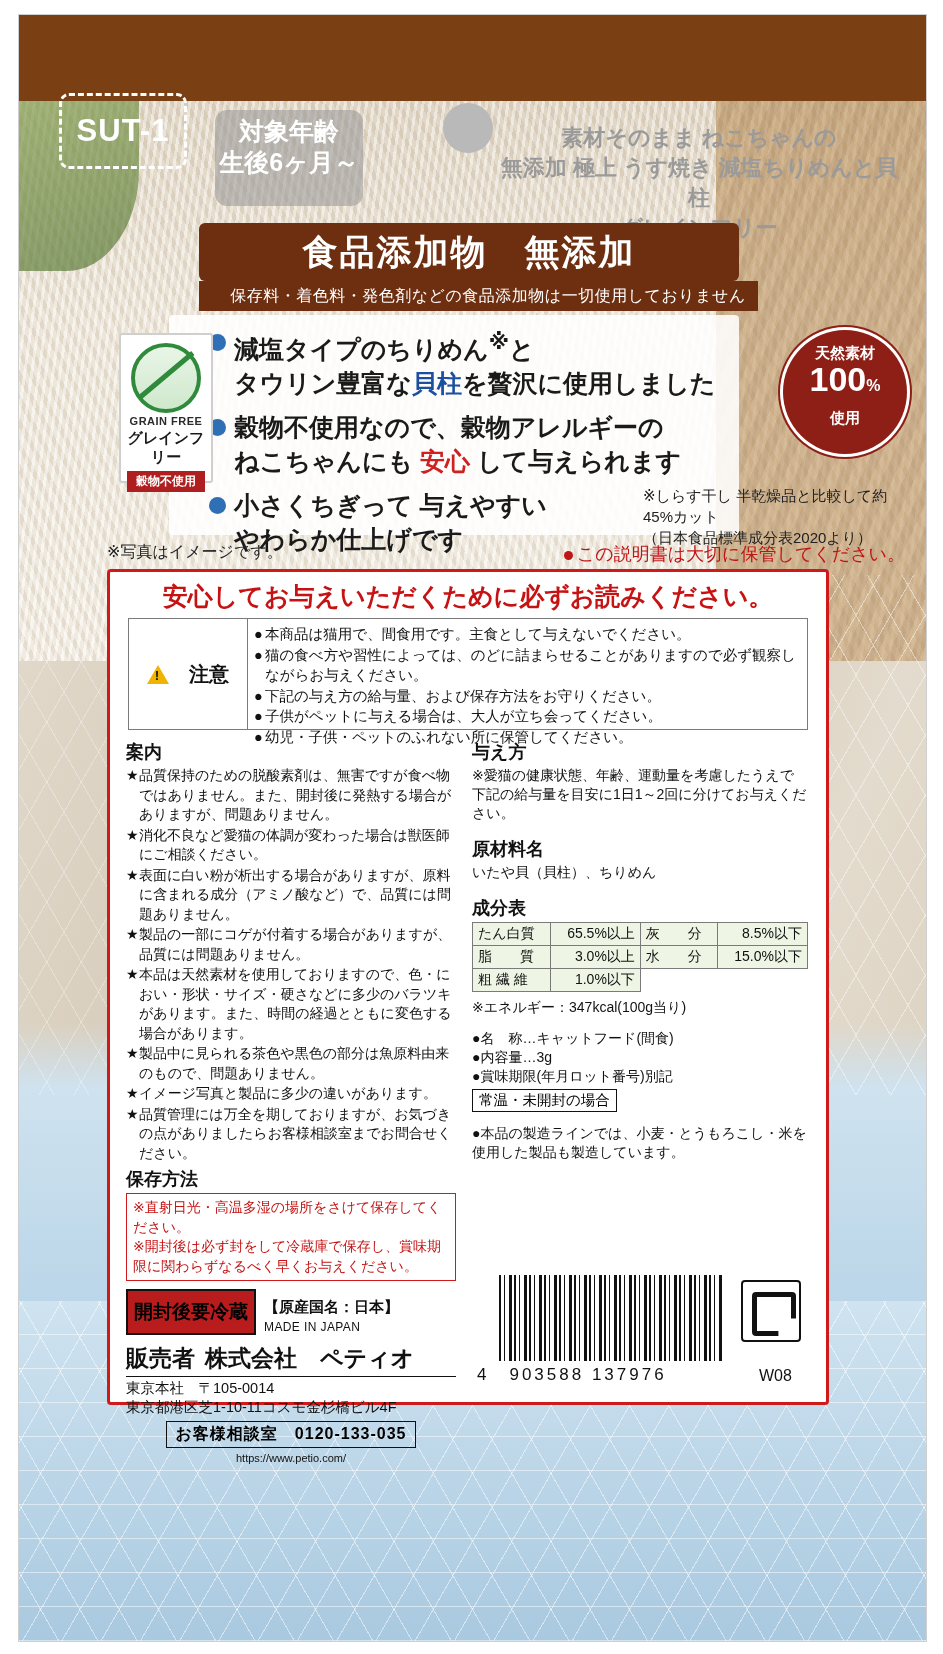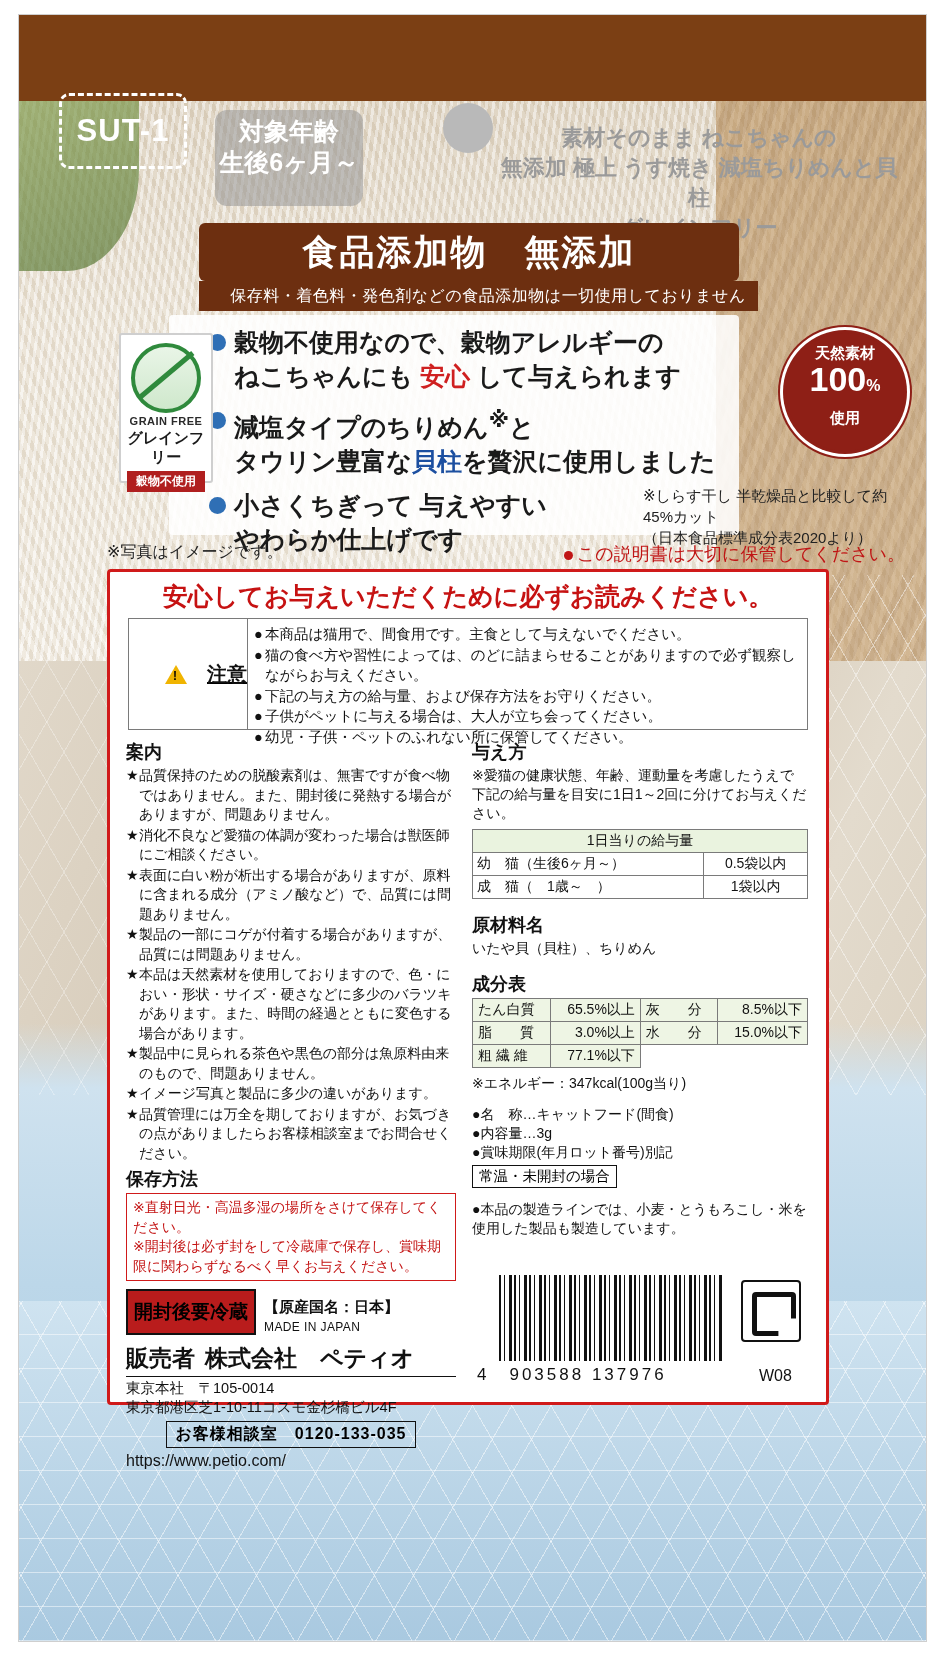--- a/index.html
+++ b/index.html
@@ -90,21 +90,21 @@
 
   .note-right{position:absolute;right:18px;top:470px;width:265px;font-size:15px;line-height:21px;color:#222;text-align:left;}
   .note-left{position:absolute;left:88px;top:527px;font-size:16px;color:#222;}
   .note-keep{position:absolute;right:21px;top:527px;font-size:18px;color:#c01515;text-align:center;}
   .note-keep .kd{display:inline-block;width:9px;height:9px;border-radius:50%;background:#c01515;margin-right:4px;}
 
   
   .card{position:absolute;left:88px;top:554px;width:716px;height:830px;background:#fff;border:3px solid #d01a1a;border-radius:4px;}
   .card-title{position:absolute;left:0;top:8px;width:100%;text-align:center;color:#c61212;font-size:25px;font-weight:bold;}
   .caution{position:absolute;left:18px;top:46px;width:680px;height:112px;border:1px solid #7a7a7a;box-sizing:border-box;display:flex;}
-  .caution .lft{width:118px;display:flex;align-items:center;justify-content:flex-end;gap:20px;text-decoration:underline;}
+  .caution .lft{width:118px;display:flex;align-items:center;justify-content:center;gap:20px;}
   .warn-tri{width:0;height:0;border-left:11px solid transparent;border-right:11px solid transparent;border-bottom:19px solid #f0b400;position:relative;}
   .warn-tri:after{content:"!";position:absolute;left:-3px;top:4px;font-size:12px;font-weight:bold;color:#000;}
   .caution .cw{font-size:20px;font-weight:bold;color:#111;}
   .caution .rgt{flex:1;border-left:1px solid #7a7a7a;padding:5px 6px 0 6px;box-sizing:border-box;}
   .cl{font-size:14.5px;line-height:20.5px;color:#111;display:flex;}
   .cl .cd{flex:0 0 11px;}
 
   .col-l{position:absolute;left:16px;top:168px;width:330px;}
   .col-r{position:absolute;left:362px;top:168px;width:336px;}
   .h-sec{font-size:18px;font-weight:bold;color:#111;margin-bottom:2px;}
@@ -114,21 +114,21 @@
 
   .redbox{border:1px solid #d01a1a;padding:4px 6px;margin-top:2px;}
   .redbox p{margin:0;font-size:14px;line-height:19.5px;color:#c41414;}
 
   .cold{display:inline-block;border:2px solid #111;background:#b91c1c;font-size:19px;font-weight:bold;padding:8px 6px;}
   .origin{font-size:15px;font-weight:bold;color:#111;}
   .madein{font-size:12px;color:#111;letter-spacing:.4px;}
   .seller{font-size:23px;font-weight:bold;color:#111;}
   .addr{font-size:14.5px;line-height:19px;color:#111;}
   .callbox{border:1px solid #111;display:inline-block;padding:2px 8px;font-size:16px;font-weight:bold;letter-spacing:1px;}
-  .url{font-size:16px;color:#111;}
+  .url{font-size:11px;color:#111;text-align:center;}
 
   table.t{border-collapse:collapse;width:100%;font-size:14px;}
   table.t td,table.t th{border:1px solid #7a7a7a;padding:2px 4px;text-align:center;font-weight:normal;color:#111;}
   table.t th{background:#eaf3df;font-weight:normal;}
   .nutri td{border:1px solid #7a7a7a;background:#eef5e4;font-size:14px;padding:2px 5px;color:#111;}
   .nutri{border-collapse:collapse;width:100%;}
   .tmp-box{display:inline-block;border:1px solid #111;font-size:14.5px;padding:1px 6px;}
 
   
   .barcode{position:absolute;left:480px;top:1260px;width:225px;height:86px;
@@ -163,25 +163,25 @@
     <div>グレインフリー</div>
   </div>
 
   <div class="ribbon">食品添加物　無添加</div>
   <div class="ribbon-sub">保存料・着色料・発色剤などの食品添加物は一切使用しておりません</div>
 
   <div class="whitebox"></div>
   <div class="bullets">
     <div class="bl">
       <div class="bdot"></div>
-      <div class="btxt" id="b0"><b>穀物不使用</b>なので、穀物アレルギーの<br>ねこちゃんにも <span class="red">安心</span> して与えられます</div>
+      <div class="btxt" id="b1"><b>減塩タイプ</b>のちりめん<sup>※</sup>と<br><b>タウリン</b>豊富な<span class="blue">貝柱</span>を贅沢に使用しました</div>
     </div>
     <div class="bl">
       <div class="bdot"></div>
-      <div class="btxt" id="b1"><b>減塩タイプ</b>のちりめん<sup>※</sup>と<br><b>タウリン</b>豊富な<span class="blue">貝柱</span>を贅沢に使用しました</div>
+      <div class="btxt" id="b0"><b>穀物不使用</b>なので、穀物アレルギーの<br>ねこちゃんにも <span class="red">安心</span> して与えられます</div>
     </div>
     <div class="bl">
       <div class="bdot"></div>
       <div class="btxt" id="b2">小さくちぎって 与えやすい<br>やわらか仕上げです</div>
     </div>
   </div>
 
   <div class="gfbadge">
     <div class="gf-circ"></div>
     <div class="gf-t1">GRAIN FREE</div>
@@ -294,35 +294,20 @@
       <div style="text-align:center;margin-top:4px">
         <span class="callbox">お客様相談室　0120-133-035</span>
       </div>
       <div class="url" style="margin-top:4px">https://www.petio.com/</div>
     </div>
 
     <div class="col-r">
       <div class="h-sec">与え方</div>
       <div class="mini">※愛猫の健康状態、年齢、運動量を考慮したうえで下記の給与量を目安に1日1～2回に分けてお与えください。</div>
 
-      <table class="t" style="margin-top:6px">
-        <tbody>
-              <tr>
-                <th colspan="2">1日当りの給与量</th>
-              </tr>
-        <tr>
-          <td style="text-align:left">幼　猫（生後6ヶ月～）</td>
-          <td>0.5袋以内</td>
-        </tr>
-        <tr>
-          <td style="text-align:left">成　猫（　1歳～　）</td>
-          <td>1袋以内</td>
-        </tr>
-      </tbody>
-          </table>
 
       <div class="h-sec" style="margin-top:14px">原材料名</div>
       <div class="mini">いたや貝（貝柱）、ちりめん</div>
 
       <div class="h-sec" style="margin-top:14px">成分表</div>
       <table class="nutri">
         <tbody>
               <tr>
           <td>たん白質</td>
           <td style="text-align:right">65.5%以上</td>
@@ -330,21 +315,21 @@
           <td style="text-align:right">8.5%以下</td>
         </tr>
         <tr>
           <td>脂　　質</td>
           <td style="text-align:right">3.0%以上</td>
           <td>水　　分</td>
           <td style="text-align:right">15.0%以下</td>
         </tr>
         <tr>
           <td>粗 繊 維</td>
-          <td style="text-align:right">77.1%以下</td>
+          <td style="text-align:right">1.0%以下</td>
           <td colspan="2" style="border:none;background:transparent"></td>
         </tr>
       </tbody>
           </table>
       <div class="mini" style="margin-top:6px">※エネルギー：347kcal(100g当り)</div>
 
       <div style="margin-top:12px">
         <div class="mini">●<span>名　称…キャットフード(間食)</span></div>
         <div class="mini">●<span>内容量…3g</span></div>
         <div class="mini">●<span>賞味期限(年月ロット番号)別記</span></div>

